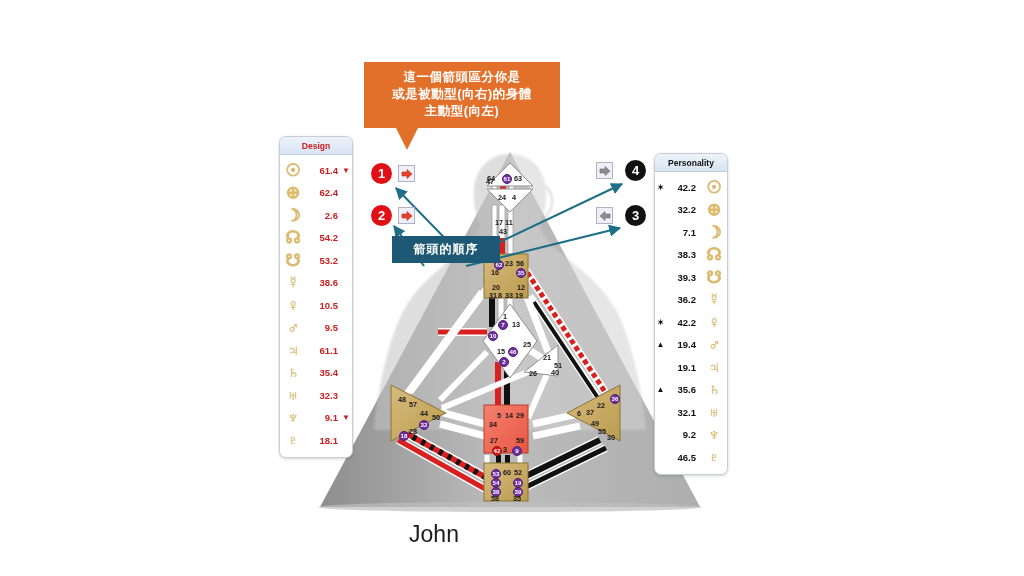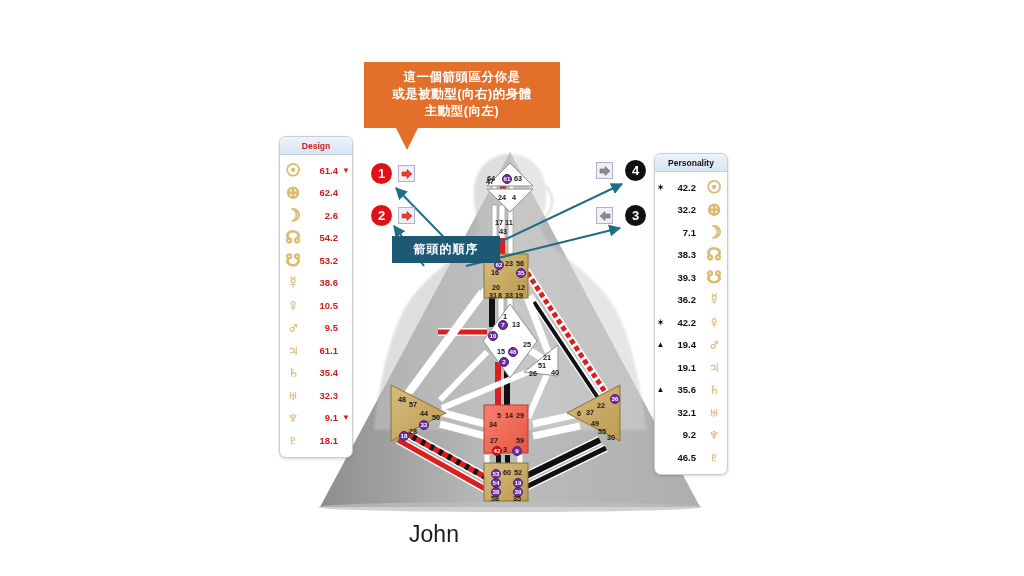--- a/index.html
+++ b/index.html
@@ -290,21 +290,21 @@
       <div class="gnum" style="left: 515px; top: 292px;">19</div>
       <div class="gnum" style="left: 503px; top: 313px;">1</div>
       <div class="gnum" style="left: 512px; top: 321px;">13</div>
       <div class="gnum badge" style="left: 498px; top: 320px;">7</div>
       <div class="gnum badge" style="left: 488px; top: 331px;">10</div>
       <div class="gnum" style="left: 497px; top: 348px;">15</div>
       <div class="gnum badge" style="left: 508px; top: 347px;">46</div>
       <div class="gnum badge" style="left: 499px; top: 357px;">2</div>
       <div class="gnum" style="left: 523px; top: 341px;">25</div>
       <div class="gnum" style="left: 543px; top: 354px;">21</div>
-      <div class="gnum" style="left: 538px; top: 362px; text-align: right;">51</div>
+      <div class="gnum" style="left: 554px; top: 362px; text-align: right;">51</div>
       <div class="gnum" style="left: 529px; top: 370px;">26</div>
       <div class="gnum" style="left: 551px; top: 369px;">40</div>
       <div class="gnum" style="left: 398px; top: 396px;">48</div>
       <div class="gnum" style="left: 409px; top: 401px;">57</div>
       <div class="gnum" style="left: 420px; top: 410px;">44</div>
       <div class="gnum" style="left: 432px; top: 414px;">50</div>
       <div class="gnum badge" style="left: 419px; top: 420px;">32</div>
       <div class="gnum" style="left: 409px; top: 428px;">28</div>
       <div class="gnum badge" style="left: 399px; top: 431px;">18</div>
       <div class="gnum badge" style="left: 610px; top: 394px;">36</div>

